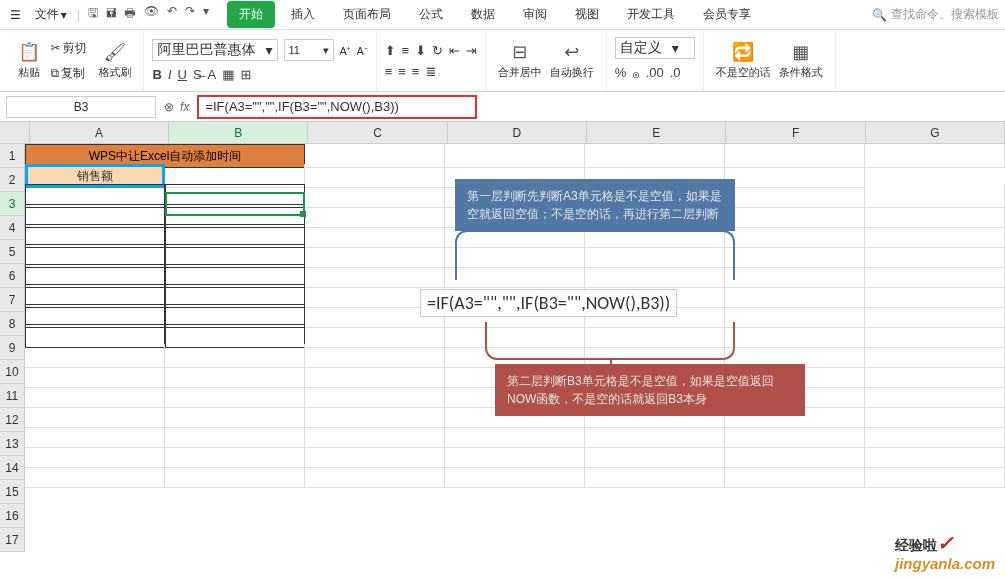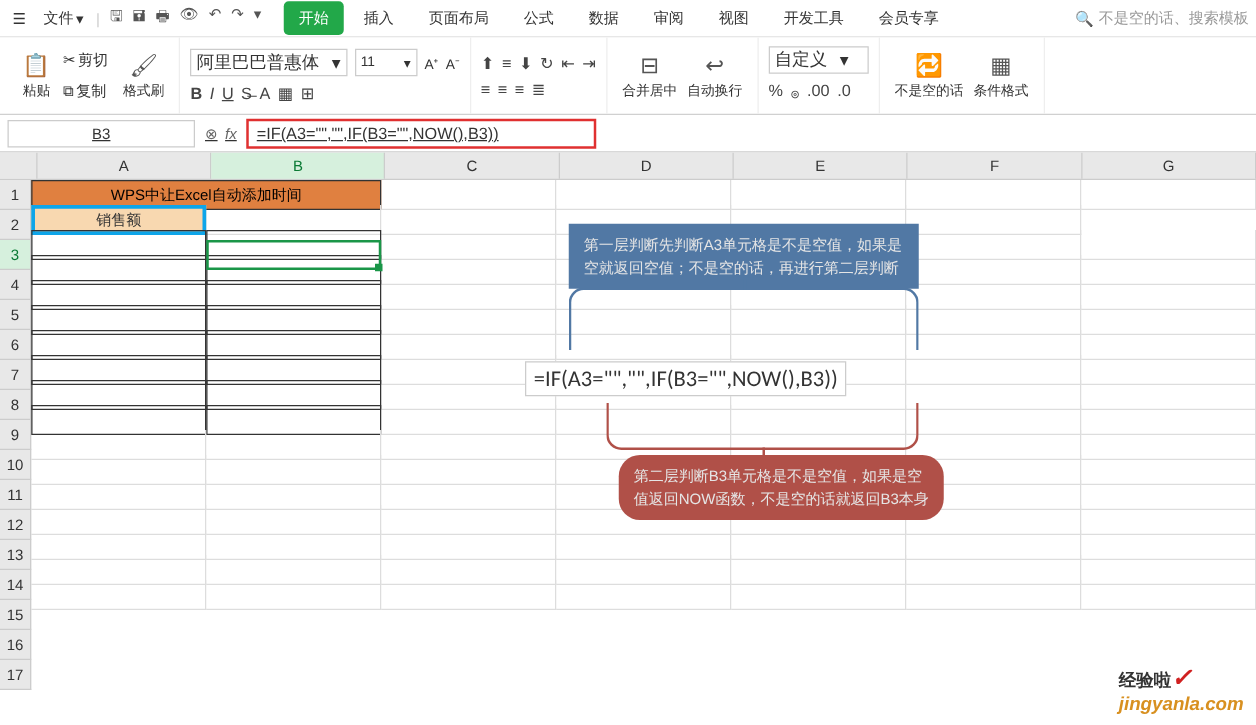--- a/index.html
+++ b/index.html
@@ -23,21 +23,21 @@
 .big-btn { display: flex; flex-direction: column; align-items: center; gap: 2px; padding: 2px 4px; font-size: 11px; color: #333; }
 .big-btn .ico { font-size: 18px; color: #555; }
 .small-row { display: flex; align-items: center; gap: 6px; font-size: 11px; }
 .small-btn { display: flex; align-items: center; gap: 2px; padding: 2px; }
 .font-sel { border: 1px solid #ccc; height: 22px; padding: 0 4px; display: flex; align-items: center; gap: 10px; font-size: 14px; min-width: 100px; }
 .size-sel { border: 1px solid #ccc; height: 22px; width: 50px; display: flex; align-items: center; padding: 0 4px; justify-content: space-between; }
 .icon-row { display: flex; gap: 6px; }
 .icon-row span { font-size: 13px; color: #444; }
 
 
-.formula-bar { height: 30px; display: flex; align-items: center; border-bottom: 1px solid #ccc; padding: 4px 6px; gap: 8px; text-decoration: underline; }
+.formula-bar { height: 30px; display: flex; align-items: center; border-bottom: 1px solid #ccc; padding: 4px 6px; gap: 8px; }
 .name-box { border: 1px solid #ccc; width: 150px; height: 22px; display: flex; align-items: center; justify-content: center; font-size: 12px; }
 .fx-icons { display: flex; gap: 6px; color: #666; align-items: center; }
 .formula-input-wrap { border: 2px solid #e03030; padding: 2px 6px; flex: 0 0 280px; height: 24px; display: flex; align-items: center; font-family: Consolas, monospace; font-size: 13px; }
 
 
 .grid-area { position: relative; height: 460px; overflow: hidden; }
 .col-headers { display: flex; height: 22px; background: #e8e8e8; border-bottom: 1px solid #ccc; }
 .corner { width: 30px; background: #e8e8e8; border-right: 1px solid #ccc; }
 .col-h { border-right: 1px solid #ccc; text-align: center; line-height: 22px; color: #333; font-size: 12px; }
 .col-h.A, .col-h.B { width: 140px; }
@@ -59,21 +59,21 @@
 .hdr-a { background: #f8d8b0; border: 3px solid #0ea5e9; }
 .hdr-b { background: #f8d8b0; border: 1px solid #333; }
 
 
 .active-cell { position: absolute; left: 140px; top: 48px; width: 140px; height: 24px; border: 2px solid #1a9648; pointer-events: none; }
 .active-cell::after { content: ''; position: absolute; right: -3px; bottom: -3px; width: 6px; height: 6px; background: #1a9648; }
 
 
 .annotation { position: absolute; font-size: 12px; color: #e5e5e5; padding: 8px 12px; line-height: 1.5; }
 .blue-box { background: #5178a4; left: 430px; top: 35px; width: 280px; }
-.red-box { background: #b05048; left: 470px; top: 220px; width: 260px; border-radius: 17px; }
+.red-box { background: #b05048; left: 470px; top: 220px; width: 310px; }
 .formula-display { position: absolute; left: 395px; top: 145px; font-size: 18px; font-family: Calibri, sans-serif; color: #333; background: #fff; border: 1px solid #ccc; padding: 2px 6px; }
 .bracket-top { position: absolute; left: 430px; top: 86px; width: 280px; height: 50px; border: 2px solid #5178a4; border-bottom: none; border-radius: 12px 12px 0 0; }
 .bracket-top::before { content:''; position:absolute; left:50%; top:-12px; width:2px; height:12px; background:#5178a4; }
 .bracket-bot { position: absolute; left: 460px; top: 178px; width: 250px; height: 38px; border: 2px solid #b05048; border-top: none; border-radius: 0 0 12px 12px; }
 .bracket-bot::after { content:''; position:absolute; left:50%; bottom:-8px; width:2px; height:8px; background:#b05048; }
 
 
 .watermark { position: absolute; right: 10px; bottom: 8px; font-size: 14px; color: #333; font-weight: bold; }
 .watermark .check { color: #d02020; font-size: 20px; font-style: italic; }
 .watermark .url { display:block; font-size: 15px; color: #d89020; font-style: italic; text-align: right; }
@@ -103,21 +103,21 @@
     <span class="tab">页面布局</span>
     <span class="tab">公式</span>
     <span class="tab">数据</span>
     <span class="tab">审阅</span>
     <span class="tab">视图</span>
     <span class="tab">开发工具</span>
     <span class="tab">会员专享</span>
   </div>
   <div class="search">
     <span>🔍</span>
-    <span>不是空的话、搜索模板</span>
+    <span>查找命令、搜索模板</span>
   </div>
 </div>
 
 <div class="ribbon">
   <div class="rgroup horiz">
     <div class="big-btn">
       <span class="ico">📋</span>
       <span>粘贴</span>
     </div>
     <div style="display:flex;flex-direction:column;gap:4px;margin-left:4px">

